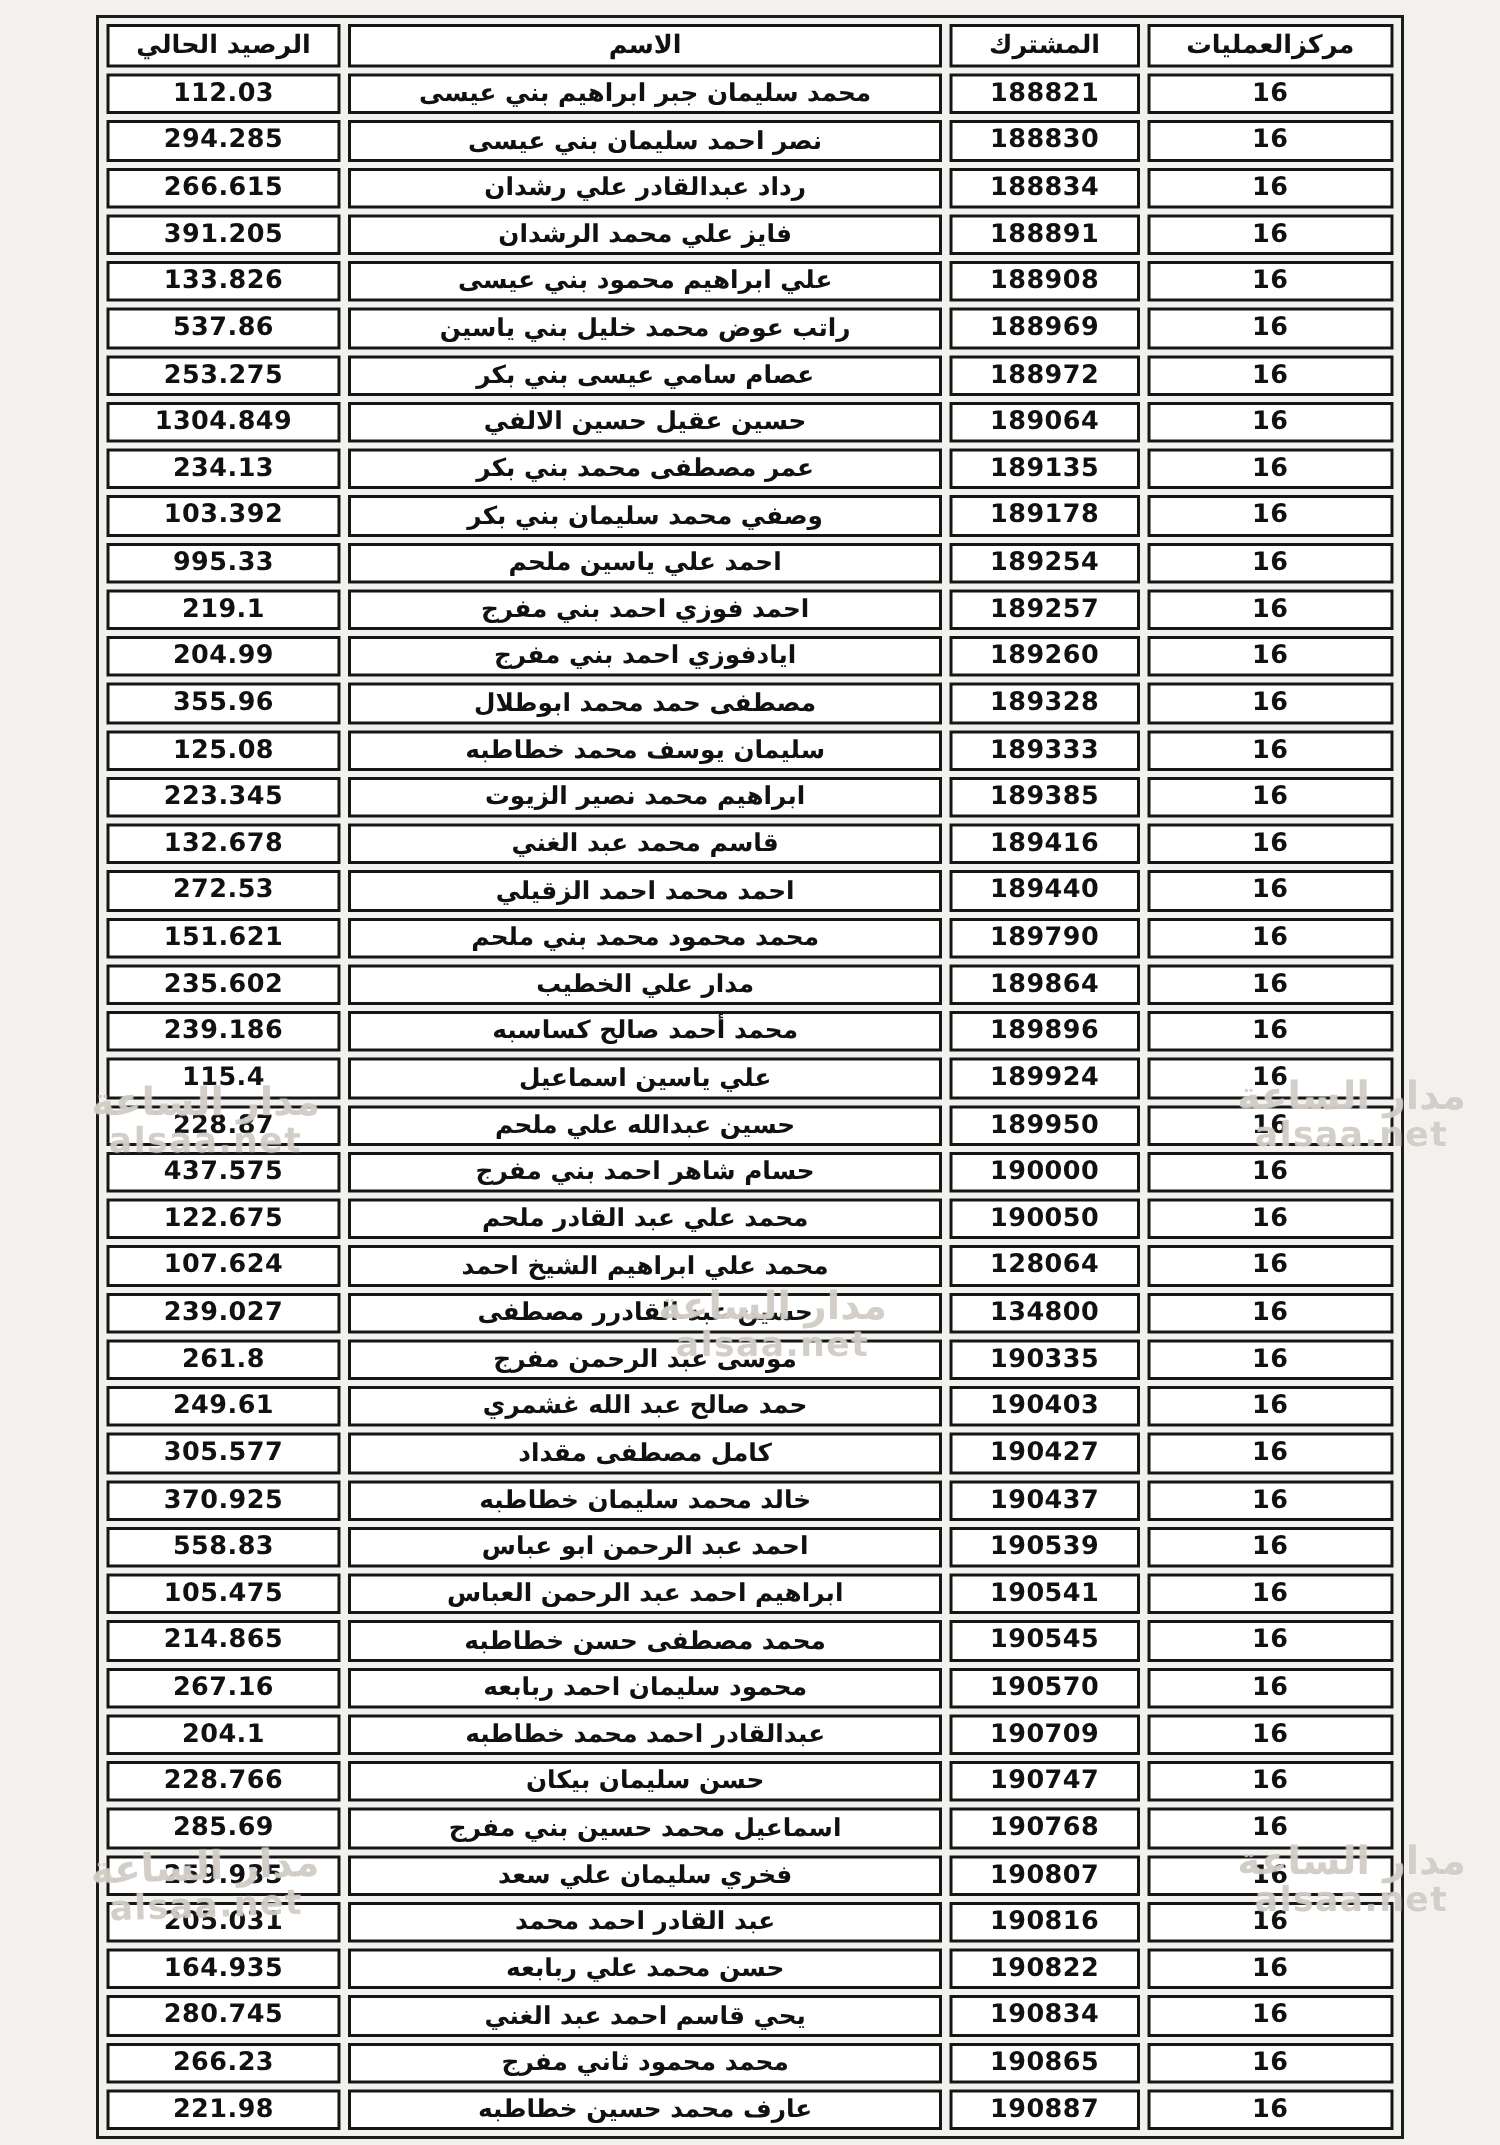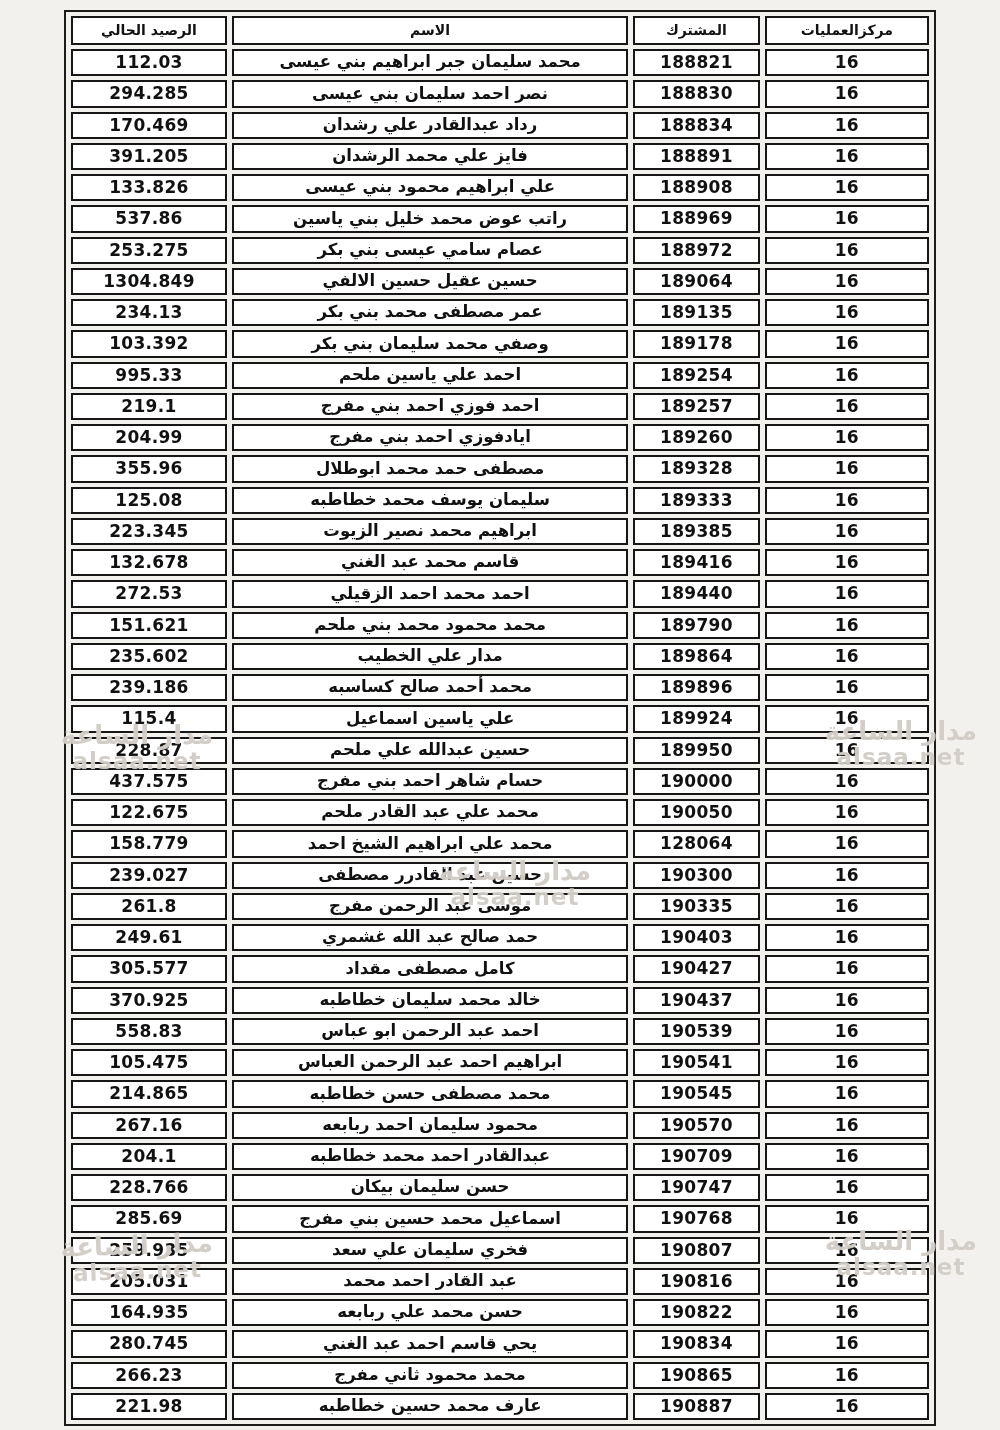--- a/index.html
+++ b/index.html
@@ -34,21 +34,21 @@
     text-align:center;
     vertical-align:middle;
     font-weight:bold;
     padding:1px 6px;
     height:21px;
     font-size:16.5px;
     line-height:1.25;
     white-space:nowrap;
     overflow:hidden;
   }
-  thead th{height:23px;font-size:14px;}
+  thead th{height:23px;font-size:17px;}
   td.num{
     font-family:"DejaVu Sans",sans-serif;
     letter-spacing:.3px;
     font-size:17px;
   }
   .watermark{
     position:absolute;
     z-index:5;
     text-align:center;
     pointer-events:none;
@@ -95,21 +95,21 @@
         <tr>
           <td class="num">16</td>
           <td class="num">188830</td>
           <td>نصر احمد سليمان بني عيسى</td>
           <td class="num">294.285</td>
         </tr>
         <tr>
           <td class="num">16</td>
           <td class="num">188834</td>
           <td>رداد عبدالقادر علي رشدان</td>
-          <td class="num">170.469</td>
+          <td class="num">266.615</td>
         </tr>
         <tr>
           <td class="num">16</td>
           <td class="num">188891</td>
           <td>فايز علي محمد الرشدان</td>
           <td class="num">391.205</td>
         </tr>
         <tr>
           <td class="num">16</td>
           <td class="num">188908</td>
@@ -233,25 +233,25 @@
         <tr>
           <td class="num">16</td>
           <td class="num">190050</td>
           <td>محمد علي عبد القادر ملحم</td>
           <td class="num">122.675</td>
         </tr>
         <tr>
           <td class="num">16</td>
           <td class="num">128064</td>
           <td>محمد علي ابراهيم الشيخ احمد</td>
-          <td class="num">158.779</td>
-        </tr>
-        <tr>
-          <td class="num">16</td>
-          <td class="num">190300</td>
+          <td class="num">107.624</td>
+        </tr>
+        <tr>
+          <td class="num">16</td>
+          <td class="num">134800</td>
           <td>حسين عبد القادرر مصطفى</td>
           <td class="num">239.027</td>
         </tr>
         <tr>
           <td class="num">16</td>
           <td class="num">190335</td>
           <td>موسى عبد الرحمن مفرج</td>
           <td class="num">261.8</td>
         </tr>
         <tr>

